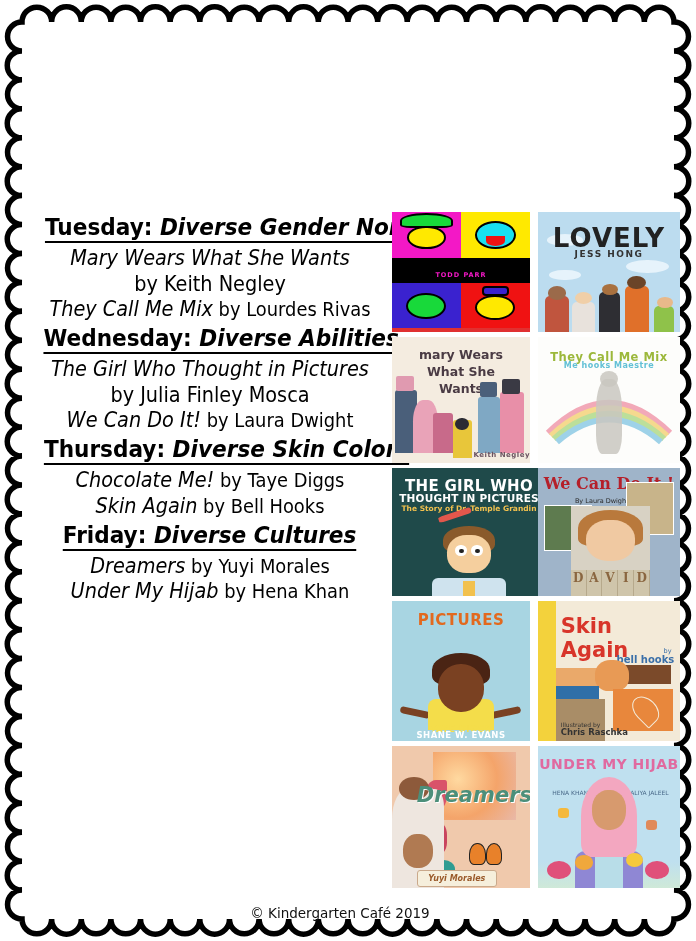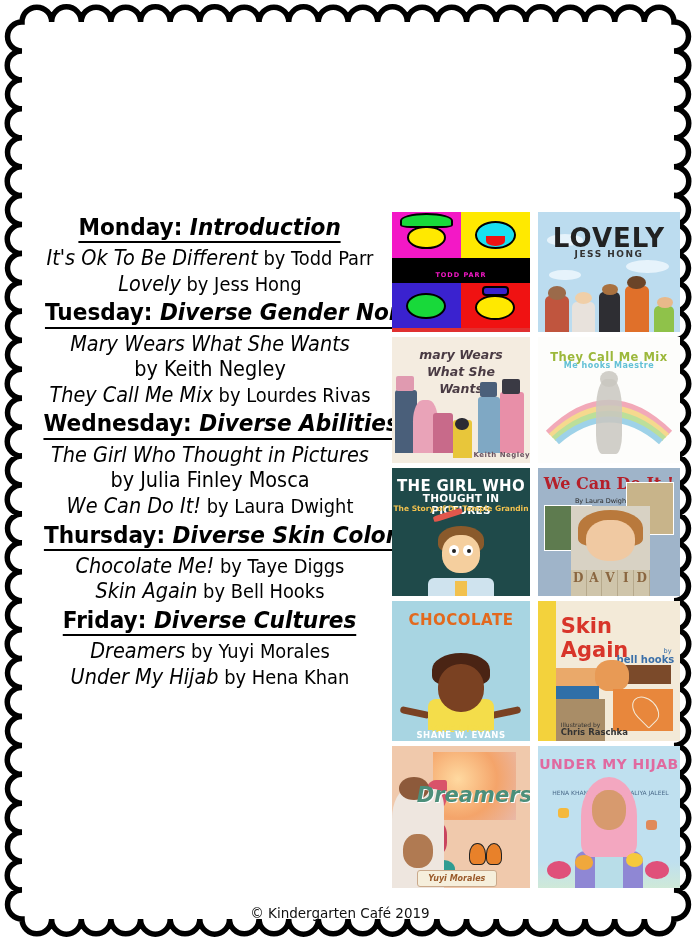--- a/index.html
+++ b/index.html
@@ -57,39 +57,39 @@
   .lov .cloud{position:absolute;background:#e8f3fb;border-radius:50%;opacity:.95;}
   .lov .ttl{position:absolute;left:0;top:9%;width:100%;text-align:center;
             font-size:26px;font-weight:bold;color:#222;letter-spacing:1px;}
   .lov .sub{position:absolute;left:0;top:31%;width:100%;text-align:center;
             font-size:9px;font-weight:bold;color:#333;letter-spacing:1.5px;}
   .lov .person{position:absolute;bottom:0;border-radius:5px 5px 0 0;}
 
   
   .mwr{background:#f4ece0;}
   .mwr .ttl{position:absolute;left:0;top:8%;width:100%;text-align:center;
-            font-size:12.5px;font-weight:bold;color:#4a3b44;line-height:1.35;font-style:italic;}
+            font-size:12.5px;font-weight:bold;color:#4a3b44;line-height:1.35;}
   .mwr .auth{position:absolute;left:0;bottom:3%;width:100%;text-align:right;
              font-size:7px;font-weight:bold;color:#6b5360;letter-spacing:.5px;}
   .mwr .fig{position:absolute;bottom:8%;border-radius:3px 3px 0 0;}
   .mwr .hat{position:absolute;border-radius:2px;}
 
   
   .mix{background:#fdfdfb;}
   .mix .ttl{position:absolute;left:0;top:10%;width:100%;text-align:center;
             font-size:11.5px;font-weight:bold;color:#9cb83b;letter-spacing:.5px;}
   .mix .sub{position:absolute;left:0;top:19%;width:100%;text-align:center;
             font-size:8px;font-weight:bold;color:#63c1d6;letter-spacing:.5px;}
   .mix .body{position:absolute;left:41%;top:33%;width:18%;height:60%;
              background:#c9c7bf;border-radius:40% 40% 25% 25%;opacity:.85;}
   .mix .head{position:absolute;left:43.5%;top:27%;width:13%;height:13%;
              background:#c9c7bf;border-radius:50%;opacity:.85;}
 
   
-  .tgw{background:#1f4a4a;}
+  .tgw{background:#1f4a4a;padding-left:16px;}
   .tgw .l1{position:absolute;left:0;top:7%;width:100%;text-align:center;
            font-size:15px;font-weight:bold;color:#fff;letter-spacing:.3px;}
   .tgw .l2{position:absolute;left:0;top:19%;width:100%;text-align:center;
            font-size:10.5px;font-weight:bold;color:#fff;letter-spacing:.2px;}
   .tgw .l3{position:absolute;left:0;top:28.5%;width:100%;text-align:center;
            font-size:7.5px;font-weight:bold;color:#f2c14e;}
   .tgw .hair{position:absolute;left:33%;top:45%;width:34%;height:22%;
              background:#8a5a2b;border-radius:50% 50% 35% 35%;}
   .tgw .fc{position:absolute;left:36%;top:52%;width:28%;height:30%;
            background:#f5cf9e;border-radius:45%;}
@@ -204,21 +204,20 @@
 <body>
 
 <div id="poster">
 
   <svg id="scallop" viewBox="0 0 696 941">
     <path id="scallop-path" fill="none" stroke="#000" stroke-width="5.5" stroke-linecap="round" d="M 22 22 A 14.818181818181818 14.818181818181818 0 1 1 51.64 22.00 A 14.818181818181818 14.818181818181818 0 1 1 81.27 22.00 A 14.818181818181818 14.818181818181818 0 1 1 110.91 22.00 A 14.818181818181818 14.818181818181818 0 1 1 140.55 22.00 A 14.818181818181818 14.818181818181818 0 1 1 170.18 22.00 A 14.818181818181818 14.818181818181818 0 1 1 199.82 22.00 A 14.818181818181818 14.818181818181818 0 1 1 229.45 22.00 A 14.818181818181818 14.818181818181818 0 1 1 259.09 22.00 A 14.818181818181818 14.818181818181818 0 1 1 288.73 22.00 A 14.818181818181818 14.818181818181818 0 1 1 318.36 22.00 A 14.818181818181818 14.818181818181818 0 1 1 348.00 22.00 A 14.818181818181818 14.818181818181818 0 1 1 377.64 22.00 A 14.818181818181818 14.818181818181818 0 1 1 407.27 22.00 A 14.818181818181818 14.818181818181818 0 1 1 436.91 22.00 A 14.818181818181818 14.818181818181818 0 1 1 466.55 22.00 A 14.818181818181818 14.818181818181818 0 1 1 496.18 22.00 A 14.818181818181818 14.818181818181818 0 1 1 525.82 22.00 A 14.818181818181818 14.818181818181818 0 1 1 555.45 22.00 A 14.818181818181818 14.818181818181818 0 1 1 585.09 22.00 A 14.818181818181818 14.818181818181818 0 1 1 614.73 22.00 A 14.818181818181818 14.818181818181818 0 1 1 644.36 22.00 A 14.818181818181818 14.818181818181818 0 1 1 674.00 22.00 A 14.46774193548387 14.46774193548387 0 1 1 674.00 50.94 A 14.46774193548387 14.46774193548387 0 1 1 674.00 79.87 A 14.46774193548387 14.46774193548387 0 1 1 674.00 108.81 A 14.46774193548387 14.46774193548387 0 1 1 674.00 137.74 A 14.46774193548387 14.46774193548387 0 1 1 674.00 166.68 A 14.46774193548387 14.46774193548387 0 1 1 674.00 195.61 A 14.46774193548387 14.46774193548387 0 1 1 674.00 224.55 A 14.46774193548387 14.46774193548387 0 1 1 674.00 253.48 A 14.46774193548387 14.46774193548387 0 1 1 674.00 282.42 A 14.46774193548387 14.46774193548387 0 1 1 674.00 311.35 A 14.46774193548387 14.46774193548387 0 1 1 674.00 340.29 A 14.46774193548387 14.46774193548387 0 1 1 674.00 369.23 A 14.46774193548387 14.46774193548387 0 1 1 674.00 398.16 A 14.46774193548387 14.46774193548387 0 1 1 674.00 427.10 A 14.46774193548387 14.46774193548387 0 1 1 674.00 456.03 A 14.46774193548387 14.46774193548387 0 1 1 674.00 484.97 A 14.46774193548387 14.46774193548387 0 1 1 674.00 513.90 A 14.46774193548387 14.46774193548387 0 1 1 674.00 542.84 A 14.46774193548387 14.46774193548387 0 1 1 674.00 571.77 A 14.46774193548387 14.46774193548387 0 1 1 674.00 600.71 A 14.46774193548387 14.46774193548387 0 1 1 674.00 629.65 A 14.46774193548387 14.46774193548387 0 1 1 674.00 658.58 A 14.46774193548387 14.46774193548387 0 1 1 674.00 687.52 A 14.46774193548387 14.46774193548387 0 1 1 674.00 716.45 A 14.46774193548387 14.46774193548387 0 1 1 674.00 745.39 A 14.46774193548387 14.46774193548387 0 1 1 674.00 774.32 A 14.46774193548387 14.46774193548387 0 1 1 674.00 803.26 A 14.46774193548387 14.46774193548387 0 1 1 674.00 832.19 A 14.46774193548387 14.46774193548387 0 1 1 674.00 861.13 A 14.46774193548387 14.46774193548387 0 1 1 674.00 890.06 A 14.46774193548387 14.46774193548387 0 1 1 674.00 919.00 A 14.818181818181818 14.818181818181818 0 1 1 644.36 919.00 A 14.818181818181818 14.818181818181818 0 1 1 614.73 919.00 A 14.818181818181818 14.818181818181818 0 1 1 585.09 919.00 A 14.818181818181818 14.818181818181818 0 1 1 555.45 919.00 A 14.818181818181818 14.818181818181818 0 1 1 525.82 919.00 A 14.818181818181818 14.818181818181818 0 1 1 496.18 919.00 A 14.818181818181818 14.818181818181818 0 1 1 466.55 919.00 A 14.818181818181818 14.818181818181818 0 1 1 436.91 919.00 A 14.818181818181818 14.818181818181818 0 1 1 407.27 919.00 A 14.818181818181818 14.818181818181818 0 1 1 377.64 919.00 A 14.818181818181818 14.818181818181818 0 1 1 348.00 919.00 A 14.818181818181818 14.818181818181818 0 1 1 318.36 919.00 A 14.818181818181818 14.818181818181818 0 1 1 288.73 919.00 A 14.818181818181818 14.818181818181818 0 1 1 259.09 919.00 A 14.818181818181818 14.818181818181818 0 1 1 229.45 919.00 A 14.818181818181818 14.818181818181818 0 1 1 199.82 919.00 A 14.818181818181818 14.818181818181818 0 1 1 170.18 919.00 A 14.818181818181818 14.818181818181818 0 1 1 140.55 919.00 A 14.818181818181818 14.818181818181818 0 1 1 110.91 919.00 A 14.818181818181818 14.818181818181818 0 1 1 81.27 919.00 A 14.818181818181818 14.818181818181818 0 1 1 51.64 919.00 A 14.818181818181818 14.818181818181818 0 1 1 22.00 919.00 A 14.46774193548387 14.46774193548387 0 1 1 22.00 890.06 A 14.46774193548387 14.46774193548387 0 1 1 22.00 861.13 A 14.46774193548387 14.46774193548387 0 1 1 22.00 832.19 A 14.46774193548387 14.46774193548387 0 1 1 22.00 803.26 A 14.46774193548387 14.46774193548387 0 1 1 22.00 774.32 A 14.46774193548387 14.46774193548387 0 1 1 22.00 745.39 A 14.46774193548387 14.46774193548387 0 1 1 22.00 716.45 A 14.46774193548387 14.46774193548387 0 1 1 22.00 687.52 A 14.46774193548387 14.46774193548387 0 1 1 22.00 658.58 A 14.46774193548387 14.46774193548387 0 1 1 22.00 629.65 A 14.46774193548387 14.46774193548387 0 1 1 22.00 600.71 A 14.46774193548387 14.46774193548387 0 1 1 22.00 571.77 A 14.46774193548387 14.46774193548387 0 1 1 22.00 542.84 A 14.46774193548387 14.46774193548387 0 1 1 22.00 513.90 A 14.46774193548387 14.46774193548387 0 1 1 22.00 484.97 A 14.46774193548387 14.46774193548387 0 1 1 22.00 456.03 A 14.46774193548387 14.46774193548387 0 1 1 22.00 427.10 A 14.46774193548387 14.46774193548387 0 1 1 22.00 398.16 A 14.46774193548387 14.46774193548387 0 1 1 22.00 369.23 A 14.46774193548387 14.46774193548387 0 1 1 22.00 340.29 A 14.46774193548387 14.46774193548387 0 1 1 22.00 311.35 A 14.46774193548387 14.46774193548387 0 1 1 22.00 282.42 A 14.46774193548387 14.46774193548387 0 1 1 22.00 253.48 A 14.46774193548387 14.46774193548387 0 1 1 22.00 224.55 A 14.46774193548387 14.46774193548387 0 1 1 22.00 195.61 A 14.46774193548387 14.46774193548387 0 1 1 22.00 166.68 A 14.46774193548387 14.46774193548387 0 1 1 22.00 137.74 A 14.46774193548387 14.46774193548387 0 1 1 22.00 108.81 A 14.46774193548387 14.46774193548387 0 1 1 22.00 79.87 A 14.46774193548387 14.46774193548387 0 1 1 22.00 50.94 A 14.46774193548387 14.46774193548387 0 1 1 22.00 22.00 Z"></path>
   </svg>
 
 
   <div class="schedule" id="schedule">
-      <div class="dayblock"><div class="day"><span>Monday:</span><span class="topic"> Introduction</span></div><span class="book"><span class="bt">It's Ok To Be Different</span><span class="ba"> by Todd Parr</span></span><span class="book"><span class="bt">Lovely</span><span class="ba"> by Jess Hong</span></span></div>
       <div class="dayblock"><div class="day"><span>Tuesday:</span><span class="topic"> Diverse Gender Norms</span></div><span class="book"><span class="bt">Mary Wears What She Wants</span></span><span class="book ba">by Keith Negley</span><span class="book"><span class="bt">They Call Me Mix</span><span class="ba"> by Lourdes Rivas</span></span></div>
       <div class="dayblock"><div class="day"><span>Wednesday:</span><span class="topic"> Diverse Abilities</span></div><span class="book"><span class="bt">The Girl Who Thought in Pictures</span></span><span class="book ba">by Julia Finley Mosca</span><span class="book"><span class="bt">We Can Do It!</span><span class="ba"> by Laura Dwight</span></span></div>
       <div class="dayblock"><div class="day"><span>Thursday:</span><span class="topic"> Diverse Skin Colors</span></div><span class="book"><span class="bt">Chocolate Me!</span><span class="ba"> by Taye Diggs</span></span><span class="book"><span class="bt">Skin Again</span><span class="ba"> by Bell Hooks</span></span></div>
       <div class="dayblock"><div class="day"><span>Friday:</span><span class="topic"> Diverse Cultures</span></div><span class="book"><span class="bt">Dreamers</span><span class="ba"> by Yuyi Morales</span></span><span class="book"><span class="bt">Under My Hijab</span><span class="ba"> by Hena Khan</span></span></div>
     </div>
 
   <div class="covers">
 
     <div class="cv okd" style="left:0px;top:0px;width:138px;height:120px;">
       <div class="q q1">
@@ -316,21 +315,21 @@
       <div class="letters" id="wcd-letters">
           <span>D</span>
           <span>A</span>
           <span>V</span>
           <span>I</span>
           <span>D</span>
         </div>
     </div>
 
     <div class="cv chm" style="left:0px;top:389px;width:138px;height:140px;">
-      <div class="t1">CHOCOLATE</div>
+      <div class="t1">PICTURES</div>
       <div class="arm a1"></div>
       <div class="arm a2"></div>
       <div class="shirt"></div>
       <div class="hair"></div>
       <div class="face"></div>
       <div class="auth">TAYE DIGGS</div>
       <div class="auth2">SHANE W. EVANS</div>
     </div>
 
     <div class="cv ska" style="left:146px;top:389px;width:142px;height:140px;">

